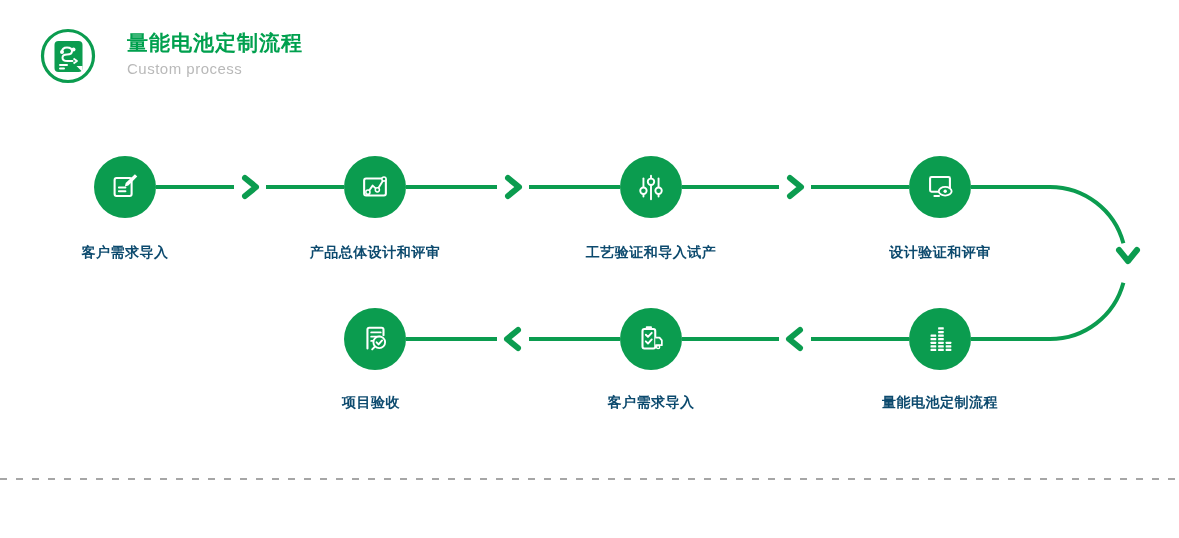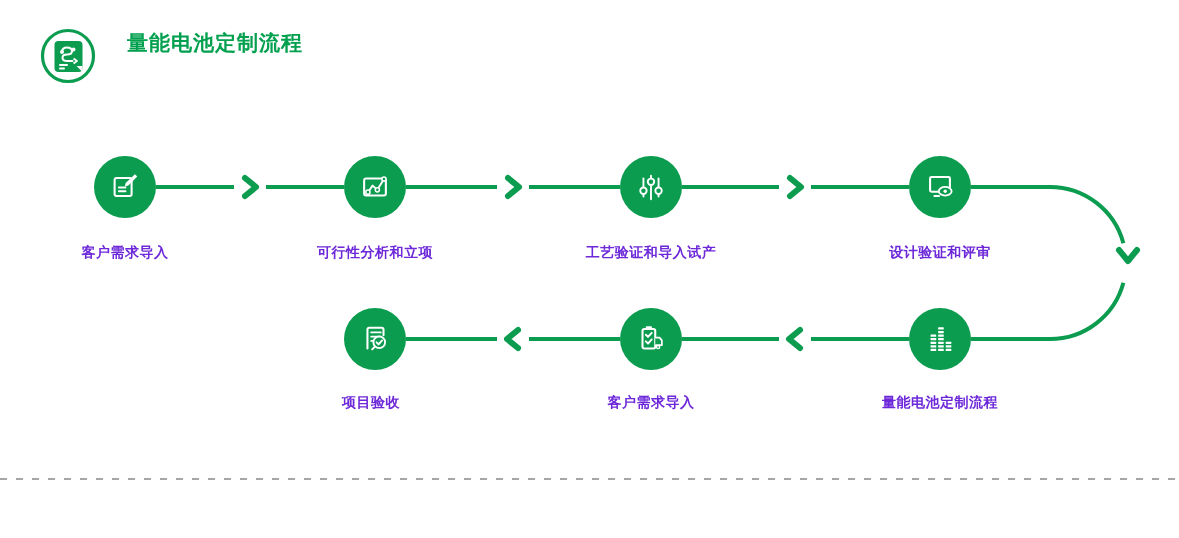--- a/index.html
+++ b/index.html
@@ -36,21 +36,21 @@
     width: 62px; height: 62px;
     border-radius: 50%;
     background: #0B9C4F;
     display: flex; align-items: center; justify-content: center;
   }
   .step-label {
     position: absolute;
     transform: translateX(-50%);
     font-size: 14px;
     font-weight: bold;
-    color: #6d28d9;
+    color: #0c4a6e;
     white-space: nowrap;
     letter-spacing: 0.5px;
   }
   .connectors { position: absolute; left: 0; top: 0; }
 
   
   .dashed-divider {
     position: absolute;
     left: 0; right: 0; top: 478px;
     height: 2px;
@@ -70,20 +70,21 @@
       <path d="M22 24 q0 -4.5 5 -4.5 q5 0 5 3.5 q0 3.5 -5 3.5 q-4.5 0 -4.5 3.2 q0 3.3 5 3.3 h5" fill="none" stroke="#ffffff" stroke-width="2" stroke-linecap="round"></path>
       <circle cx="22" cy="24" r="2" fill="#ffffff"></circle>
       <circle cx="33.5" cy="21.5" r="2" fill="#ffffff"></circle>
       <path d="M33.5 30.5 l3.5 2.5 l-3.5 2.5" fill="none" stroke="#ffffff" stroke-width="1.8" stroke-linejoin="round"></path>
       <line x1="20" y1="37" x2="27" y2="37" stroke="#ffffff" stroke-width="2" stroke-linecap="round"></line>
       <line x1="20" y1="40.5" x2="24" y2="40.5" stroke="#ffffff" stroke-width="2" stroke-linecap="round"></line>
       <path d="M36.5 38 h6 v6 z" fill="#ffffff"></path>
     </svg>
     <div class="header-text">
       <div class="header-title">量能电池定制流程</div>
+      <div class="header-subtitle">Custom process</div>
     </div>
   </div>
 
   <svg class="connectors" width="1179" height="538" viewBox="0 0 1179 538">
     <g stroke="#0B9C4F" stroke-width="4" fill="none">
 
       <path d="M156 187 H234 M266 187 H344"></path>
       <path d="M406 187 H497 M529 187 H620"></path>
       <path d="M682 187 H779 M811 187 H909"></path>
 
@@ -118,21 +119,21 @@
 
   <div class="step-circle" style="left:344px; top:156px;">
     <svg width="34" height="34" viewBox="0 0 36 36">
       <rect x="6.5" y="9" width="23" height="18" rx="2" fill="none" stroke="#ffffff" stroke-width="2.2"></rect>
       <polyline points="10.5,23.5 15.5,16.5 20.5,21 27.5,9.5" fill="none" stroke="#ffffff" stroke-width="2" stroke-linecap="round" stroke-linejoin="round"></polyline>
       <circle cx="10.5" cy="23.5" r="2.2" fill="#0B9C4F" stroke="#ffffff" stroke-width="1.6"></circle>
       <circle cx="20.5" cy="21" r="2.2" fill="#0B9C4F" stroke="#ffffff" stroke-width="1.6"></circle>
       <circle cx="27.5" cy="9.5" r="2.2" fill="#0B9C4F" stroke="#ffffff" stroke-width="1.6"></circle>
     </svg>
   </div>
-  <div class="step-label" style="left:375px; top:244px;">可行性分析和立项</div>
+  <div class="step-label" style="left:375px; top:244px;">产品总体设计和评审</div>
 
   <div class="step-circle" style="left:620px; top:156px;">
     <svg width="34" height="34" viewBox="0 0 36 36">
       <line x1="10" y1="9" x2="10" y2="28" stroke="#ffffff" stroke-width="2" stroke-linecap="round"></line>
       <line x1="18" y1="6" x2="18" y2="31" stroke="#ffffff" stroke-width="2" stroke-linecap="round"></line>
       <line x1="26" y1="9" x2="26" y2="28" stroke="#ffffff" stroke-width="2" stroke-linecap="round"></line>
       <circle cx="10" cy="22" r="3.4" fill="#0B9C4F" stroke="#ffffff" stroke-width="2"></circle>
       <circle cx="18" cy="12.5" r="3.4" fill="#0B9C4F" stroke="#ffffff" stroke-width="2"></circle>
       <circle cx="26" cy="22" r="3.4" fill="#0B9C4F" stroke="#ffffff" stroke-width="2"></circle>
     </svg>

